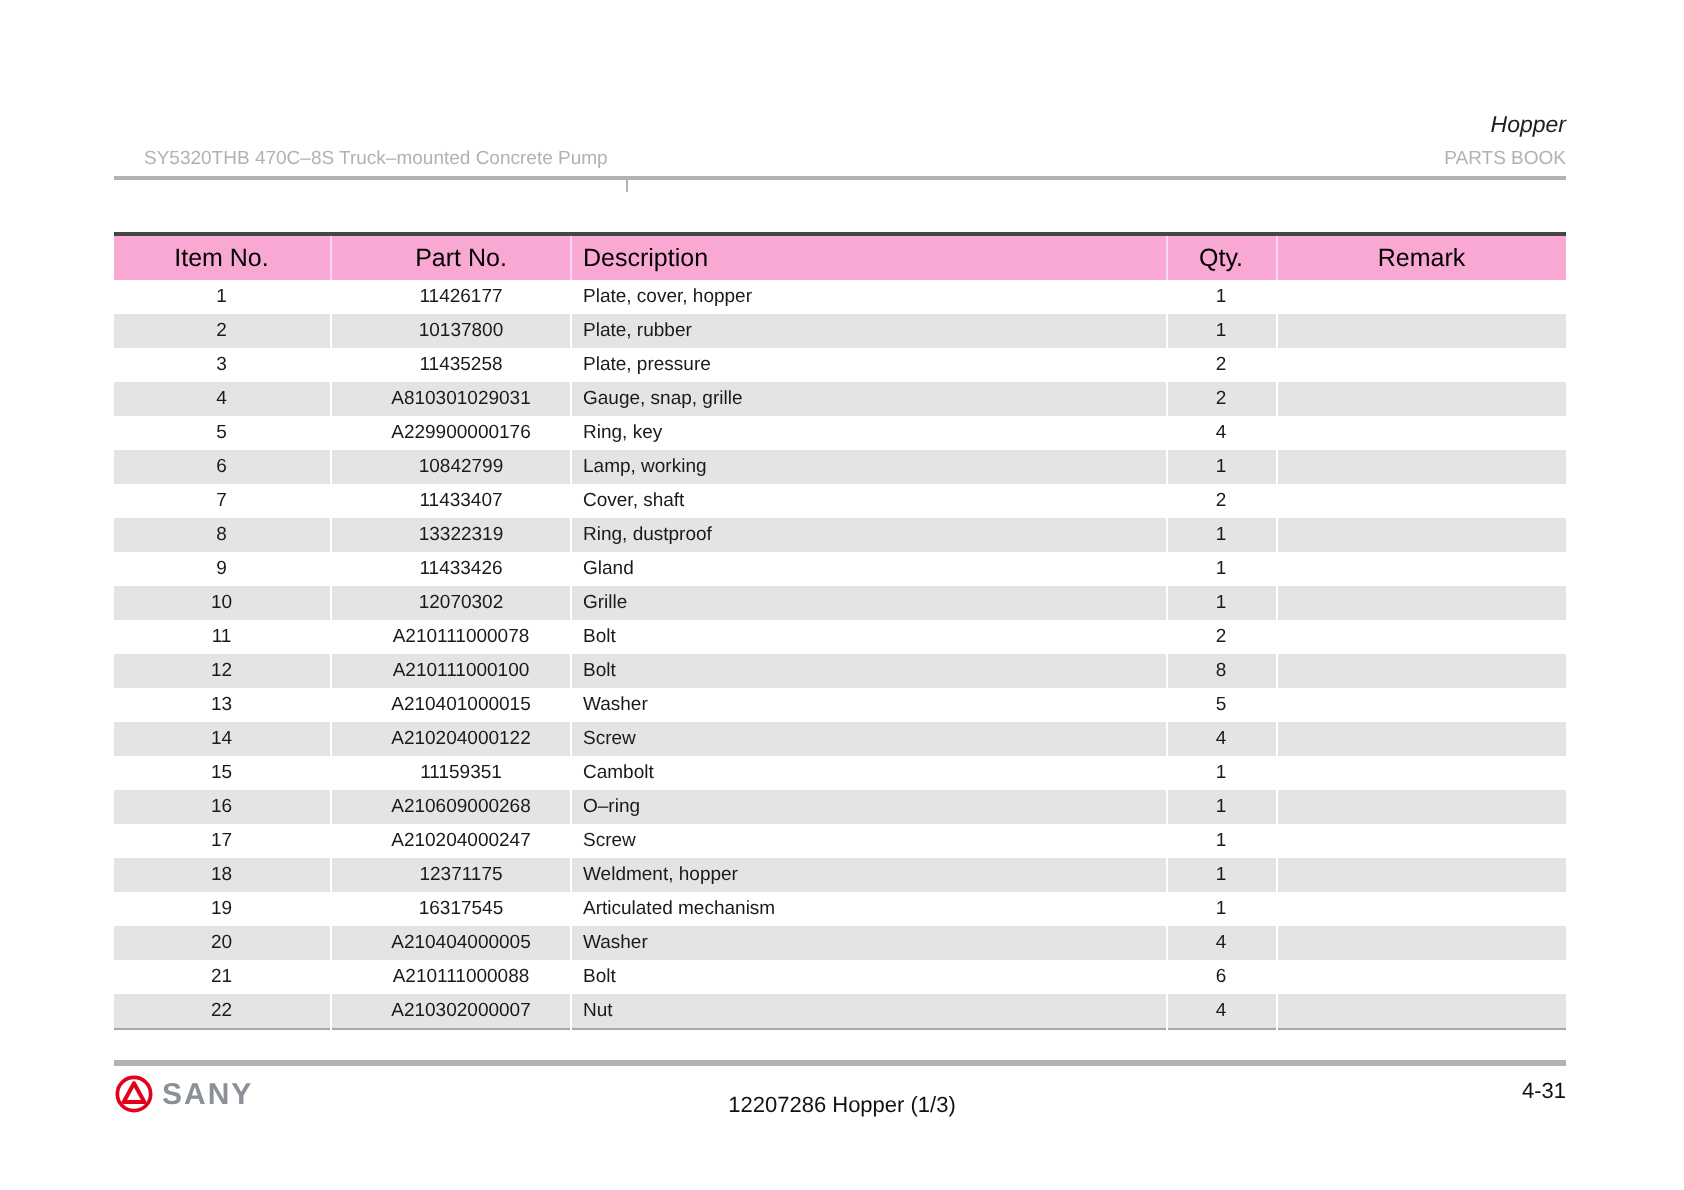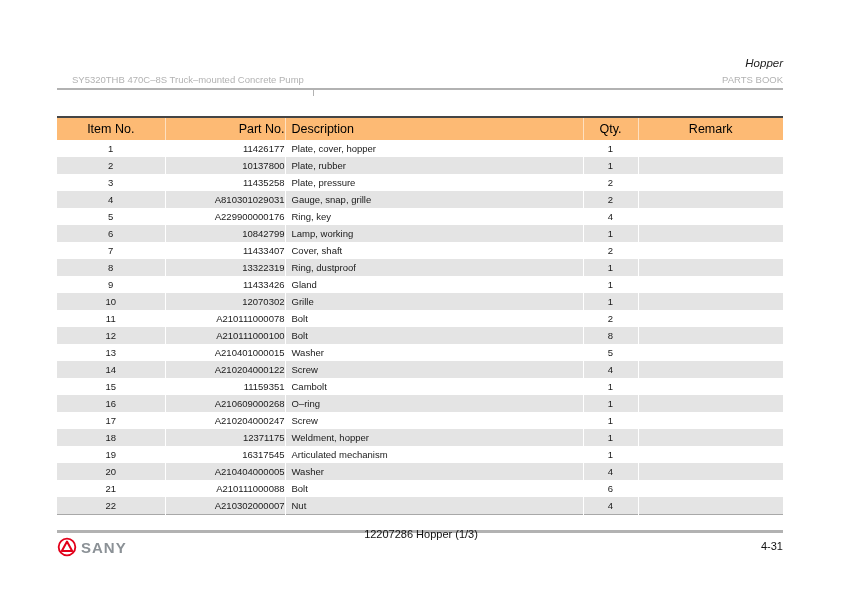--- a/index.html
+++ b/index.html
@@ -30,51 +30,51 @@
     background:#b2b2b2;
   }
 
   
   .parts-table {
     position:absolute; top:116px; left:57px; width:726px;
     border-collapse:collapse; table-layout:fixed;
     border-bottom:1px solid #a8a8a8;
   }
   .parts-table th {
-    background:#fdba74; border-top:2px solid #454545;
+    background:#f9a8d4; border-top:2px solid #454545;
     height:22px; font-weight:400; font-size:12.5px; color:#000;
     padding:0; vertical-align:middle;
   }
   .parts-table td {
     height:17px; font-size:9.5px; color:#1a1a1a;
     padding:0; vertical-align:middle; white-space:nowrap; overflow:hidden;
   }
   .parts-table tr.alt td { background:#e4e4e4; }
   .parts-table th + th, .parts-table td + td {
     border-left:1px solid rgba(255,255,255,0.55);
   }
   .ca { text-align:center; }
-  .la-part { text-align:right; padding-left:11px !important; }
+  .la-part { text-align:center; padding-left:11px !important; }
   .la-desc { text-align:left; padding-left:6px !important; }
 
   
   .ftr-rule {
     position:absolute; top:530px; left:57px; width:726px; height:3px;
     background:#b2b2b2;
   }
   .sany-logo {
     position:absolute; top:537px; left:57px;
     display:flex; align-items:center; gap:4px;
   }
   .sany-emblem { width:20px; height:20px; display:block; }
   .sany-wordmark {
     font-size:15px; font-weight:bold; color:#8b9196; letter-spacing:1px;
   }
   .ftr-center {
-    position:absolute; top:528px; left:0; width:842px;
+    position:absolute; top:547px; left:0; width:842px;
     text-align:center; font-size:11px; color:#111;
   }
   .ftr-page-number {
     position:absolute; top:540px; right:59px;
     font-size:11px; color:#111; text-align:right;
   }
 </style>
 </head>
 <body>
 

